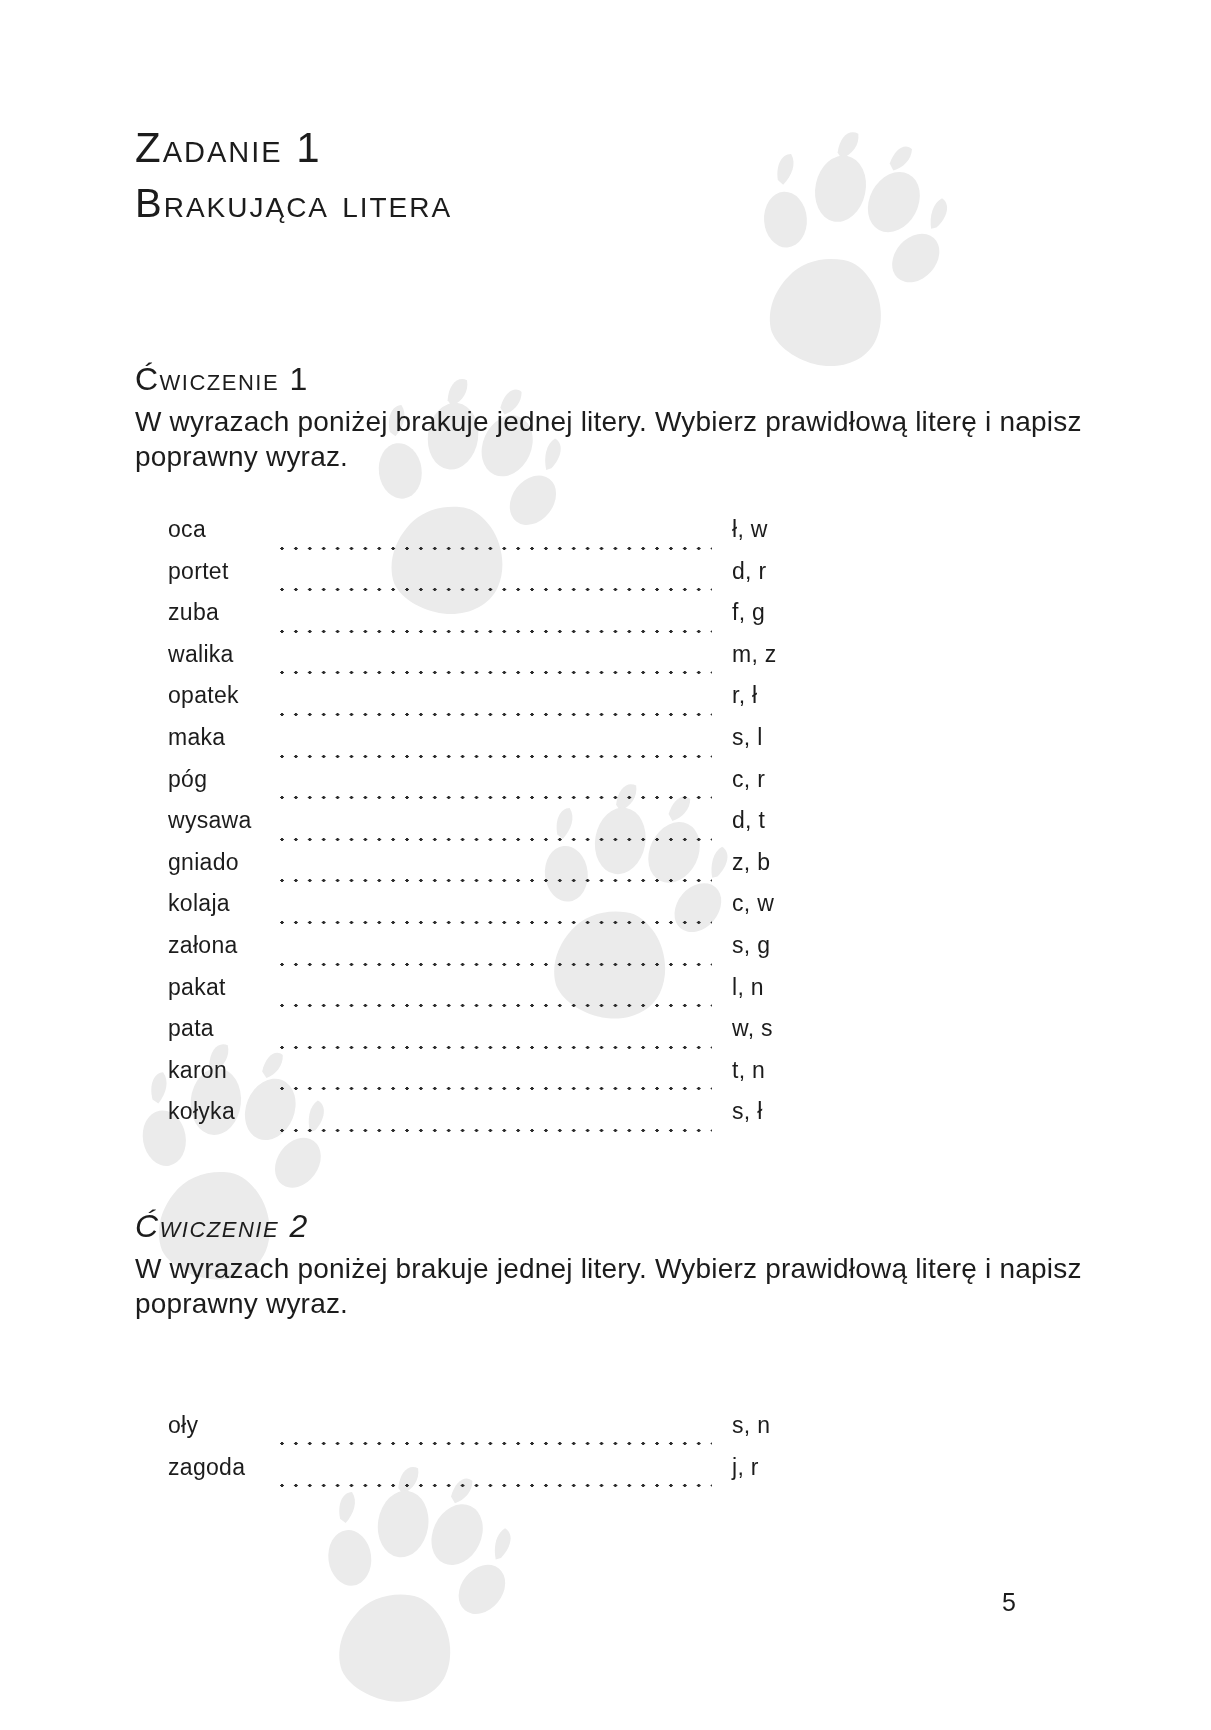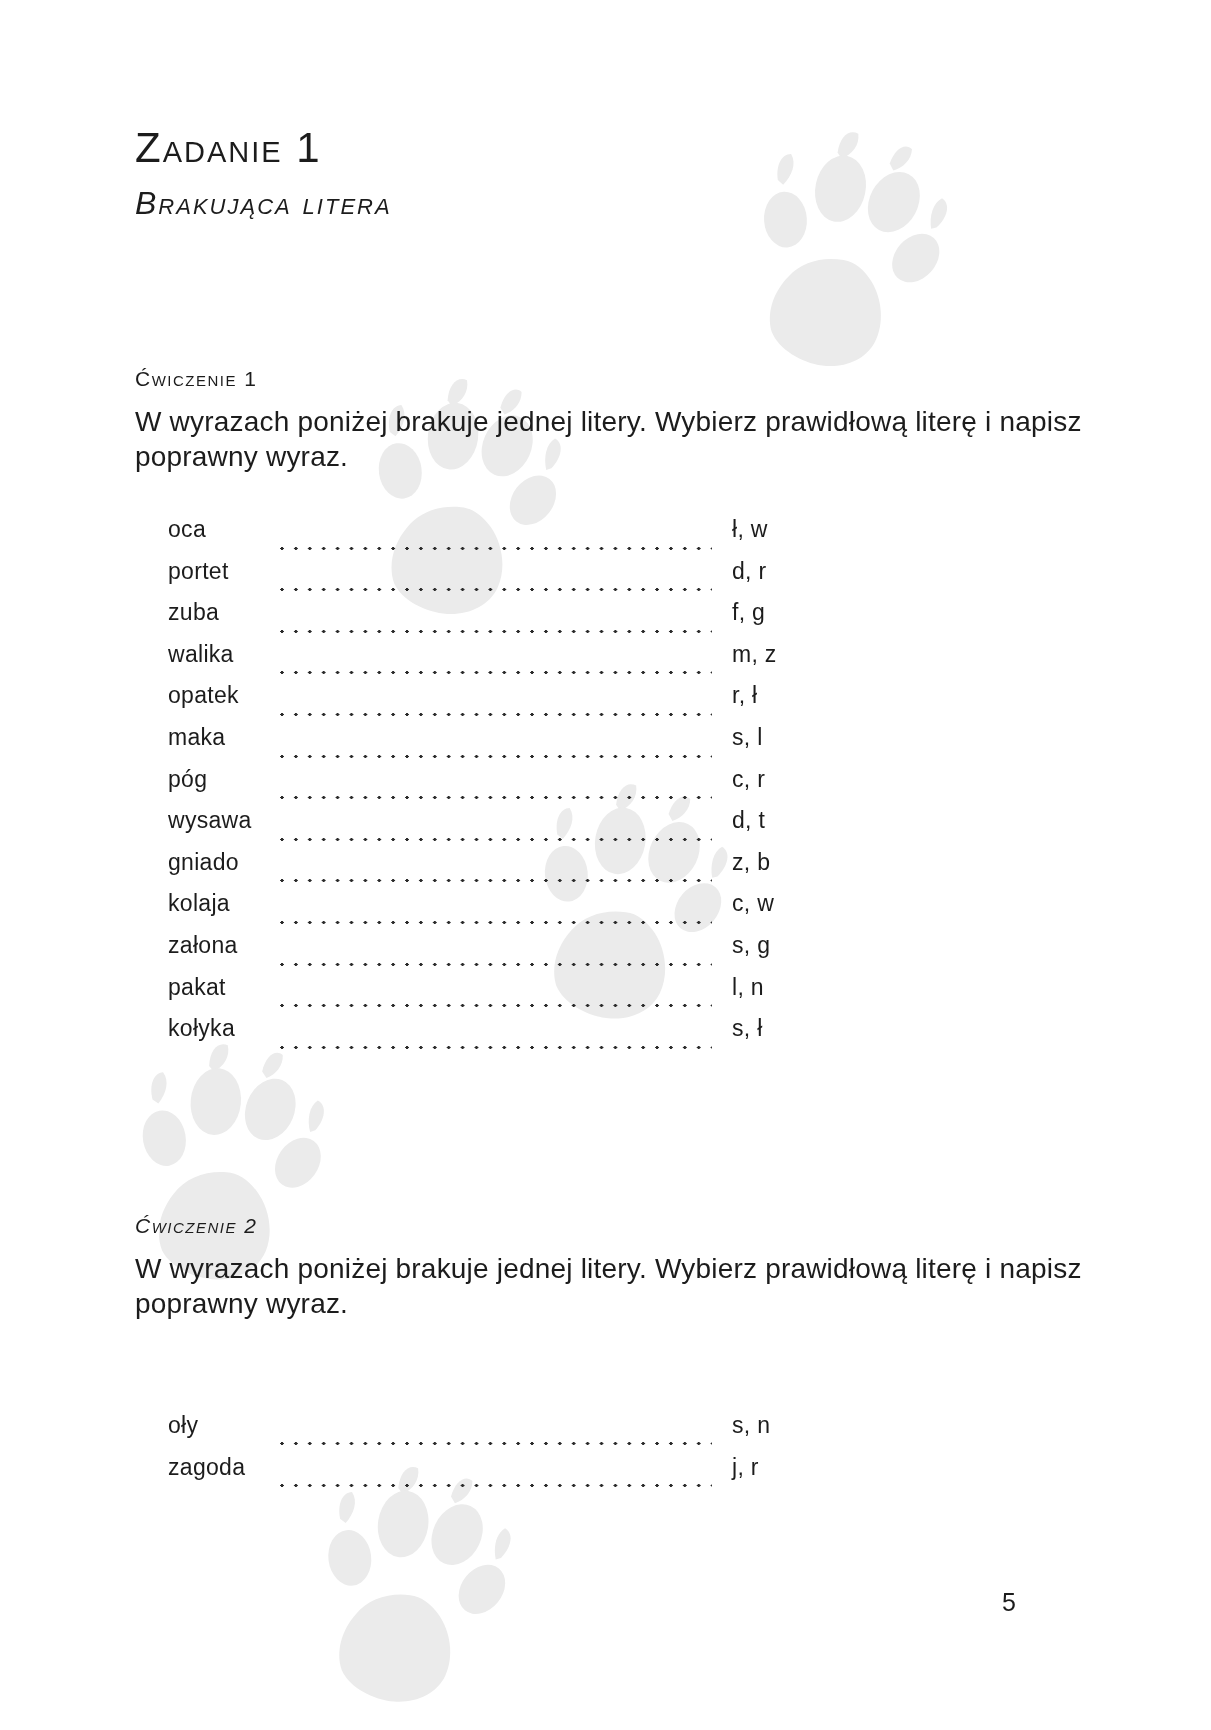--- a/index.html
+++ b/index.html
@@ -6,23 +6,23 @@
   body{
     width:1211px;height:1730px;position:relative;background:#ffffff;
     font-family:"Liberation Sans","DejaVu Sans",sans-serif;
     color:#1c1c1c;overflow:hidden;
   }
   .watermark-layer{position:absolute;left:0;top:0;width:1211px;height:1730px;z-index:0;}
   .content{position:absolute;left:0;top:0;width:1211px;height:1730px;z-index:1;border-radius:19px;}
 
   .title-block{position:absolute;left:135px;top:120px;}
   .title-line1{font-variant:small-caps;font-size:42px;letter-spacing:2px;line-height:56px;font-weight:400;}
-  .title-line2{font-variant:small-caps;font-size:32px;letter-spacing:2px;line-height:54px;font-weight:400;font-style:italic;}
+  .title-line2{font-variant:small-caps;font-size:40px;letter-spacing:2px;line-height:54px;font-weight:400;}
 
-  .ex-heading{position:absolute;left:135px;font-variant:small-caps;font-size:21px;letter-spacing:1.5px;line-height:34px;font-weight:400;}
+  .ex-heading{position:absolute;left:135px;font-variant:small-caps;font-size:32px;letter-spacing:1.5px;line-height:34px;font-weight:400;}
   .ex1-heading{top:362px;}
   .ex2-heading{top:1209px;font-style:italic;}
 
   .instruction{position:absolute;left:135px;font-size:28px;line-height:35px;letter-spacing:0.2px;}
   .instr1{top:404px;}
   .instr2{top:1251px;}
   .instruction span{display:block;}
 
   .word-list{position:absolute;left:168px;}
   .list1{top:509px;}
@@ -137,20 +137,30 @@
         <span class="w">załona</span>
         <span class="dots"></span>
         <span class="ltr">s, g</span>
       </div>
     <div class="row">
         <span class="w">pakat</span>
         <span class="dots"></span>
         <span class="ltr">l, n</span>
       </div>
     <div class="row">
+        <span class="w">pata</span>
+        <span class="dots"></span>
+        <span class="ltr">w, s</span>
+      </div>
+    <div class="row">
+        <span class="w">karon</span>
+        <span class="dots"></span>
+        <span class="ltr">t, n</span>
+      </div>
+    <div class="row">
         <span class="w">kołyka</span>
         <span class="dots"></span>
         <span class="ltr">s, ł</span>
       </div>
   </div>
 
   <div class="ex-heading ex2-heading">Ćwiczenie 2</div>
 
   <div class="instruction instr2">
     <span>W wyrazach poniżej brakuje jednej litery. Wybierz prawidłową literę i napisz</span>

